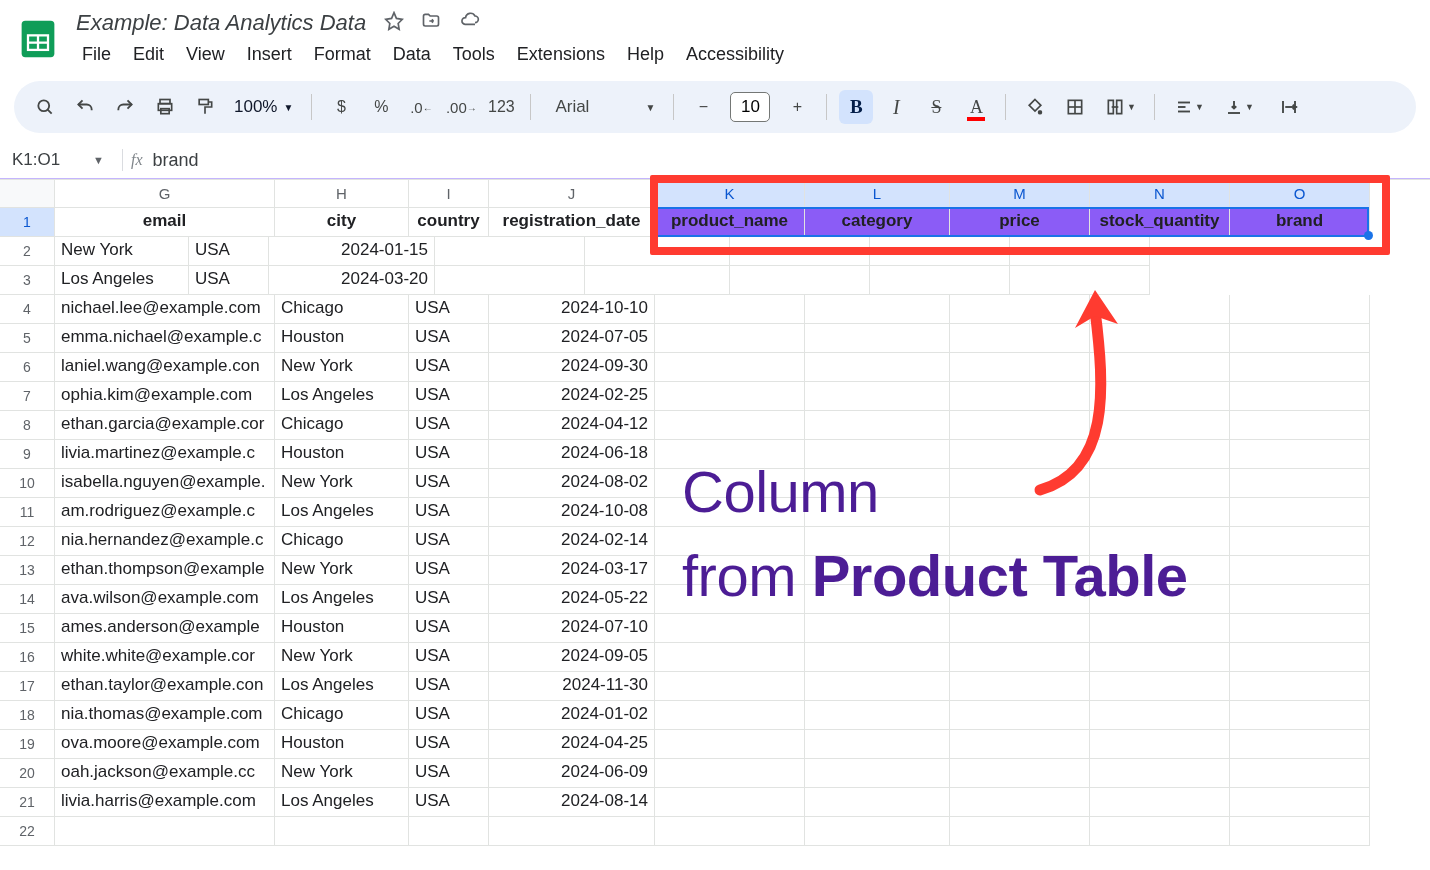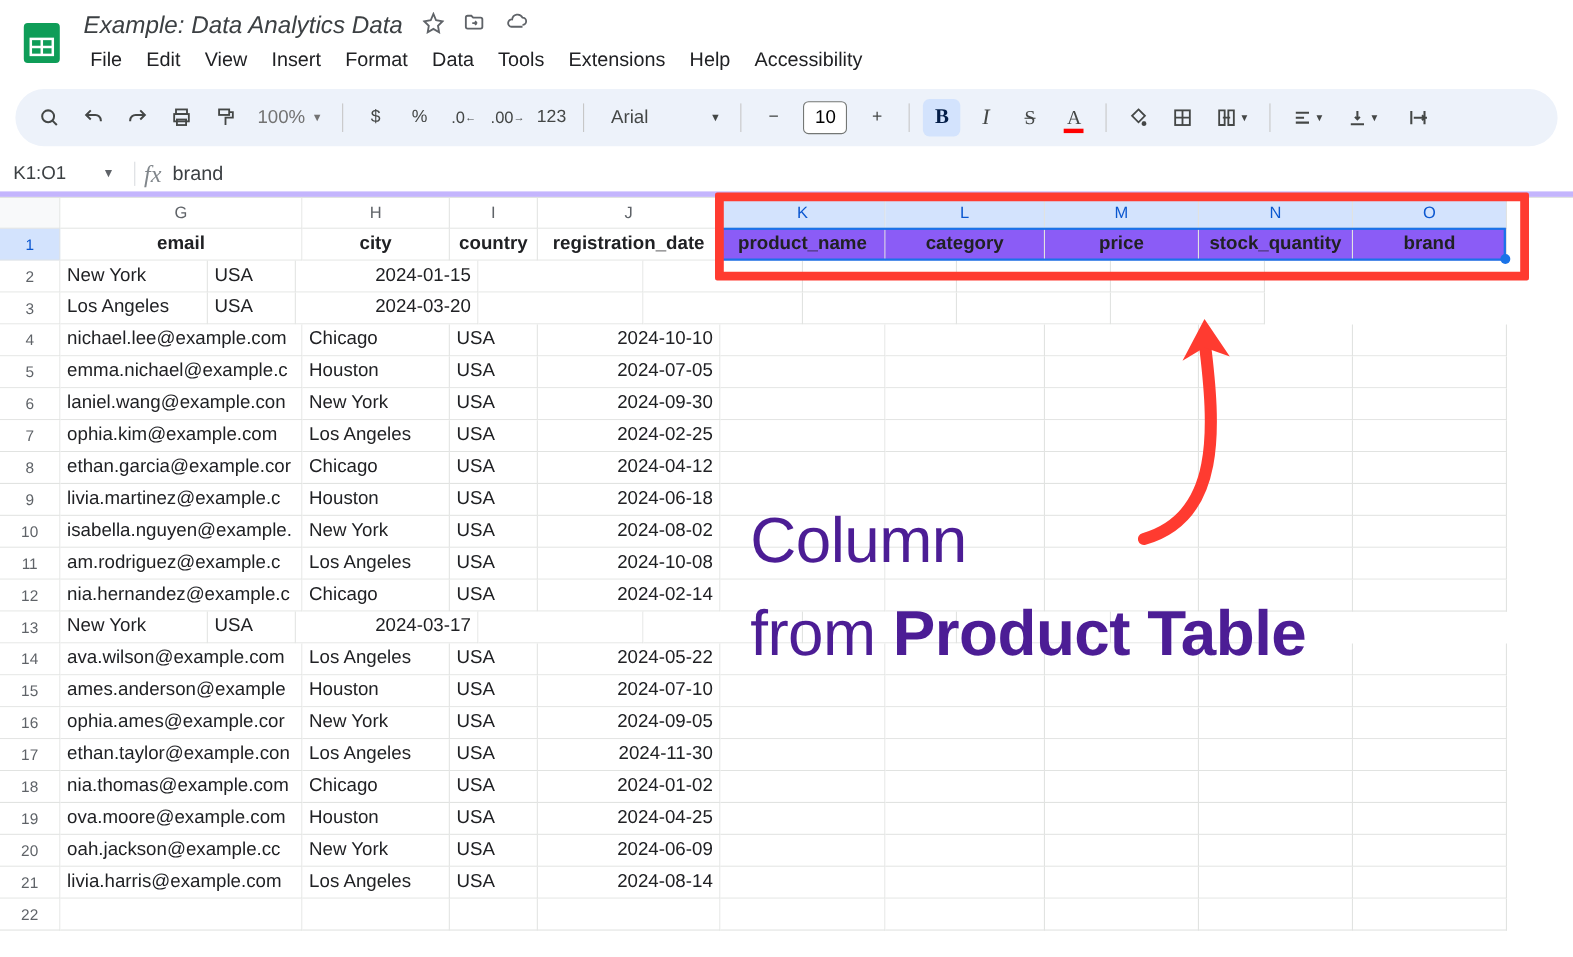--- a/index.html
+++ b/index.html
@@ -17,36 +17,36 @@
   
   
   .menubar { display: flex; gap: 2px; padding-left: 0; }
   .menu-item { font-size: 18px; color: #202124; padding: 4px 10px; border-radius: 4px; cursor: pointer; }
 
   
   .toolbar { display: flex; align-items: center; padding: 6px 10px 6px 14px; margin: 10px 14px 0 14px; gap: 6px; background: #edf2fa; border-radius: 30px; height: 52px; }
   .tbtn { display: flex; align-items: center; justify-content: center; min-width: 34px; height: 34px; border-radius: 6px; cursor: pointer; color: #444746; font-size: 16px; }
   .tbtn.active { background: #d3e3fd; color: #041e49; }
   .tdiv { width: 1px; height: 26px; background: #c7c7c7; margin: 0 6px; }
-  .zoom { display: flex; align-items: center; gap: 6px; font-size: 17px; color: #737373; padding: 0 6px; }
+  .zoom { display: flex; align-items: center; gap: 6px; font-size: 17px; color: #0f172a; padding: 0 6px; }
   .font-box { display: flex; align-items: center; gap: 8px; padding: 0 6px 0 12px; width: 118px; justify-content: space-between; font-size: 17px; color: #444746;}
   .size-box { display: flex; align-items: center; gap: 10px; }
   .size-input { width: 40px; height: 30px; border: 1.5px solid #747775; border-radius: 5px; text-align: center; font-size: 17px; }
   .bold { font-weight: bold; font-size: 19px; font-family: serif;}
   .italic { font-style: italic; font-family: serif; font-size: 20px;}
   .strike { text-decoration: line-through; font-family: serif; font-size: 18px;}
   .textcolor { position: relative; font-family: serif; font-size: 18px;}
   .textcolor::after { content:""; position:absolute; left:8px; right:8px; bottom:3px; height:4px; background:#ff0000; }
   
   
-  .fbar { display: flex; align-items: center; border-bottom: 5px solid #c4b5fd; padding: 4px 10px 4px 6px; height: 38px; margin-top: 8px; }
+  .fbar { display: flex; align-items: center; border-bottom: 1px solid #c4b5fd; padding: 4px 10px 4px 6px; height: 38px; margin-top: 8px; }
   .namebox { width: 108px; display: flex; align-items: center; justify-content: space-between; font-size: 17px; color: #3c4043; padding: 0 10px 0 6px;}
   .namebox .dd { color: #5f6368; font-size: 11px;}
   .fdiv { width: 1px; height: 22px; background: #dadce0; margin: 0 8px;}
-  .fx { font-style: italic; color: #80868b; font-family: serif; font-size: 22px; padding-right: 10px; cursor: default;}
+  .fx { font-style: italic; color: #80868b; font-family: serif; font-size: 16px; padding-right: 10px; cursor: default;}
   .finput { border: none; outline: none; font-size: 18px; flex: 1; color: #3c4043; padding-top:1px; }
   
   
   .grid { position: relative; display: flex; flex-direction: column; border-top: 1px solid #e1e3e1; }
   .col-headers { display: flex; height: 28px; font-size: 14px; color: #5f6368; background: #fff; }
   .corner { width: 55px; border-right: 1px solid #e1e3e1; border-bottom: 1px solid #e1e3e1; background:#f8f9fa;}
   .ch { border-right: 1px solid #e1e3e1; border-bottom: 1px solid #e1e3e1; display: flex; align-items: center; justify-content: center; background: #fff; font-size:15px;}
   .ch.sel { background: #d3e3fd; color: #0b57d0; font-weight: 500; }
   .row { display: flex; height: 29px; }
   .rh { width: 55px; border-right: 1px solid #e1e3e1; border-bottom: 1px solid #e1e3e1; display: flex; align-items: center; justify-content: center; font-size: 14px; color: #5f6368; background:#fff;}
@@ -377,20 +377,21 @@
         <div class="cell cI">USA</div>
         <div class="cell cJ">2024-02-14</div>
         <div class="cell cK"></div>
         <div class="cell cL"></div>
         <div class="cell cM"></div>
         <div class="cell cN"></div>
         <div class="cell cO"></div>
       </div>
       <div class="row">
         <div class="rh">13</div>
+        <div class="cell cG">ethan.thompson@example</div>
         <div class="cell cH">New York</div>
         <div class="cell cI">USA</div>
         <div class="cell cJ">2024-03-17</div>
         <div class="cell cK"></div>
         <div class="cell cL"></div>
         <div class="cell cM"></div>
         <div class="cell cN"></div>
         <div class="cell cO"></div>
       </div>
       <div class="row">
@@ -412,21 +413,21 @@
         <div class="cell cI">USA</div>
         <div class="cell cJ">2024-07-10</div>
         <div class="cell cK"></div>
         <div class="cell cL"></div>
         <div class="cell cM"></div>
         <div class="cell cN"></div>
         <div class="cell cO"></div>
       </div>
       <div class="row">
         <div class="rh">16</div>
-        <div class="cell cG">ophia.ames@example.cor</div>
+        <div class="cell cG">white.white@example.cor</div>
         <div class="cell cH">New York</div>
         <div class="cell cI">USA</div>
         <div class="cell cJ">2024-09-05</div>
         <div class="cell cK"></div>
         <div class="cell cL"></div>
         <div class="cell cM"></div>
         <div class="cell cN"></div>
         <div class="cell cO"></div>
       </div>
       <div class="row">

